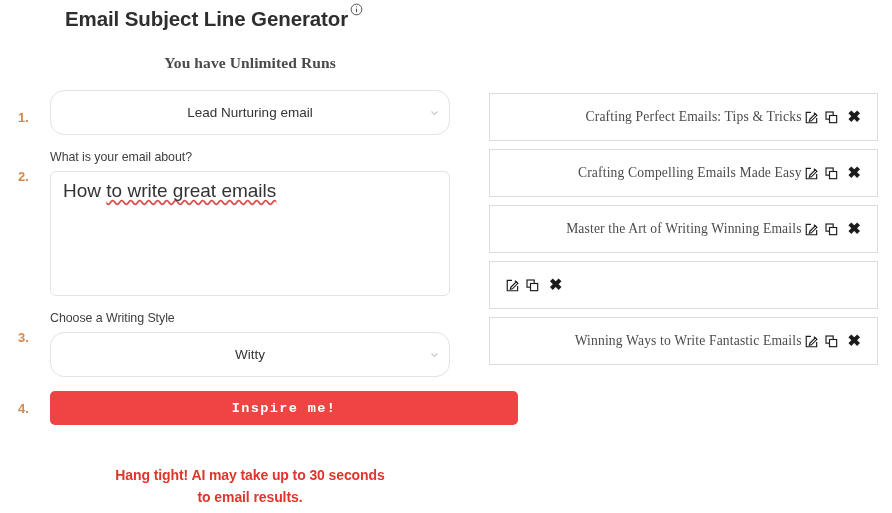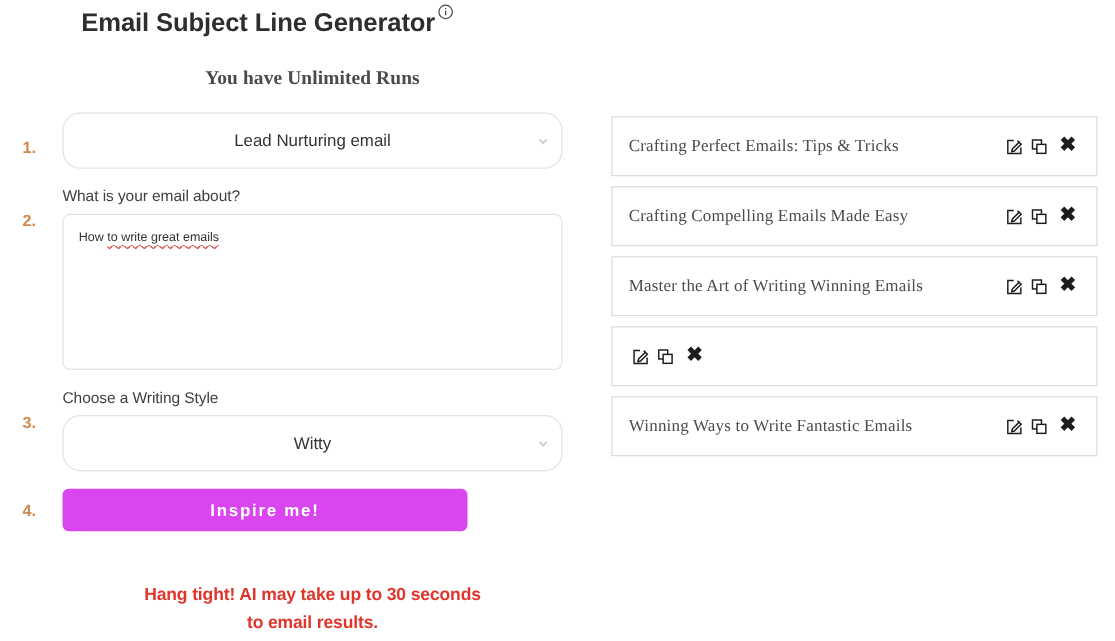--- a/index.html
+++ b/index.html
@@ -117,44 +117,44 @@
   }
   .select-chevron svg { display: block; }
 
   .textarea-box {
     width: 400px;
     height: 125px;
     border: 1px solid #e3e3e3;
     border-radius: 6px;
     background: #ffffff;
     padding: 10px 12px;
-    font-size: 10px;
+    font-size: 19px;
     color: #333333;
     line-height: 18px;
     font-family: "Liberation Sans", sans-serif;
     position: relative;
     cursor: text;
   }
   .spell {
     text-decoration: underline wavy #d9534f;
     text-decoration-skip-ink: none;
     text-underline-offset: 2px;
   }
 
   .inspire-btn {
-    width: 324px;
+    width: 468px;
     height: 34px;
-    background: #d946ef;
+    background: #ef4444;
     border: none;
     border-radius: 5px;
     color: #ffffff;
     font-size: 13.5px;
     font-weight: bold;
     letter-spacing: 1.4px;
-    font-family: Liberation Sans, sans-serif;
+    font-family: Liberation Mono, monospace;
     cursor: pointer;
     display: flex;
     align-items: center;
     justify-content: center;
   }
 
   .hang-tight {
     position: absolute;
     left: 50px;
     top: 464px;
@@ -176,20 +176,21 @@
   }
   .result-card {
     width: 389px;
     height: 48px;
     border: 1px solid #dcdcdc;
     background: #ffffff;
     display: flex;
     align-items: center;
     padding: 0 14px 0 13px;
     margin-bottom: 8px;
+    text-align: right;
   }
   .result-text {
     flex: 1;
     font-family: "Liberation Serif", serif;
     font-size: 13.6px;
     color: #4b4b4b;
     line-height: 18px;
     letter-spacing: 0.15px;
     white-space: nowrap;
     overflow: hidden;

